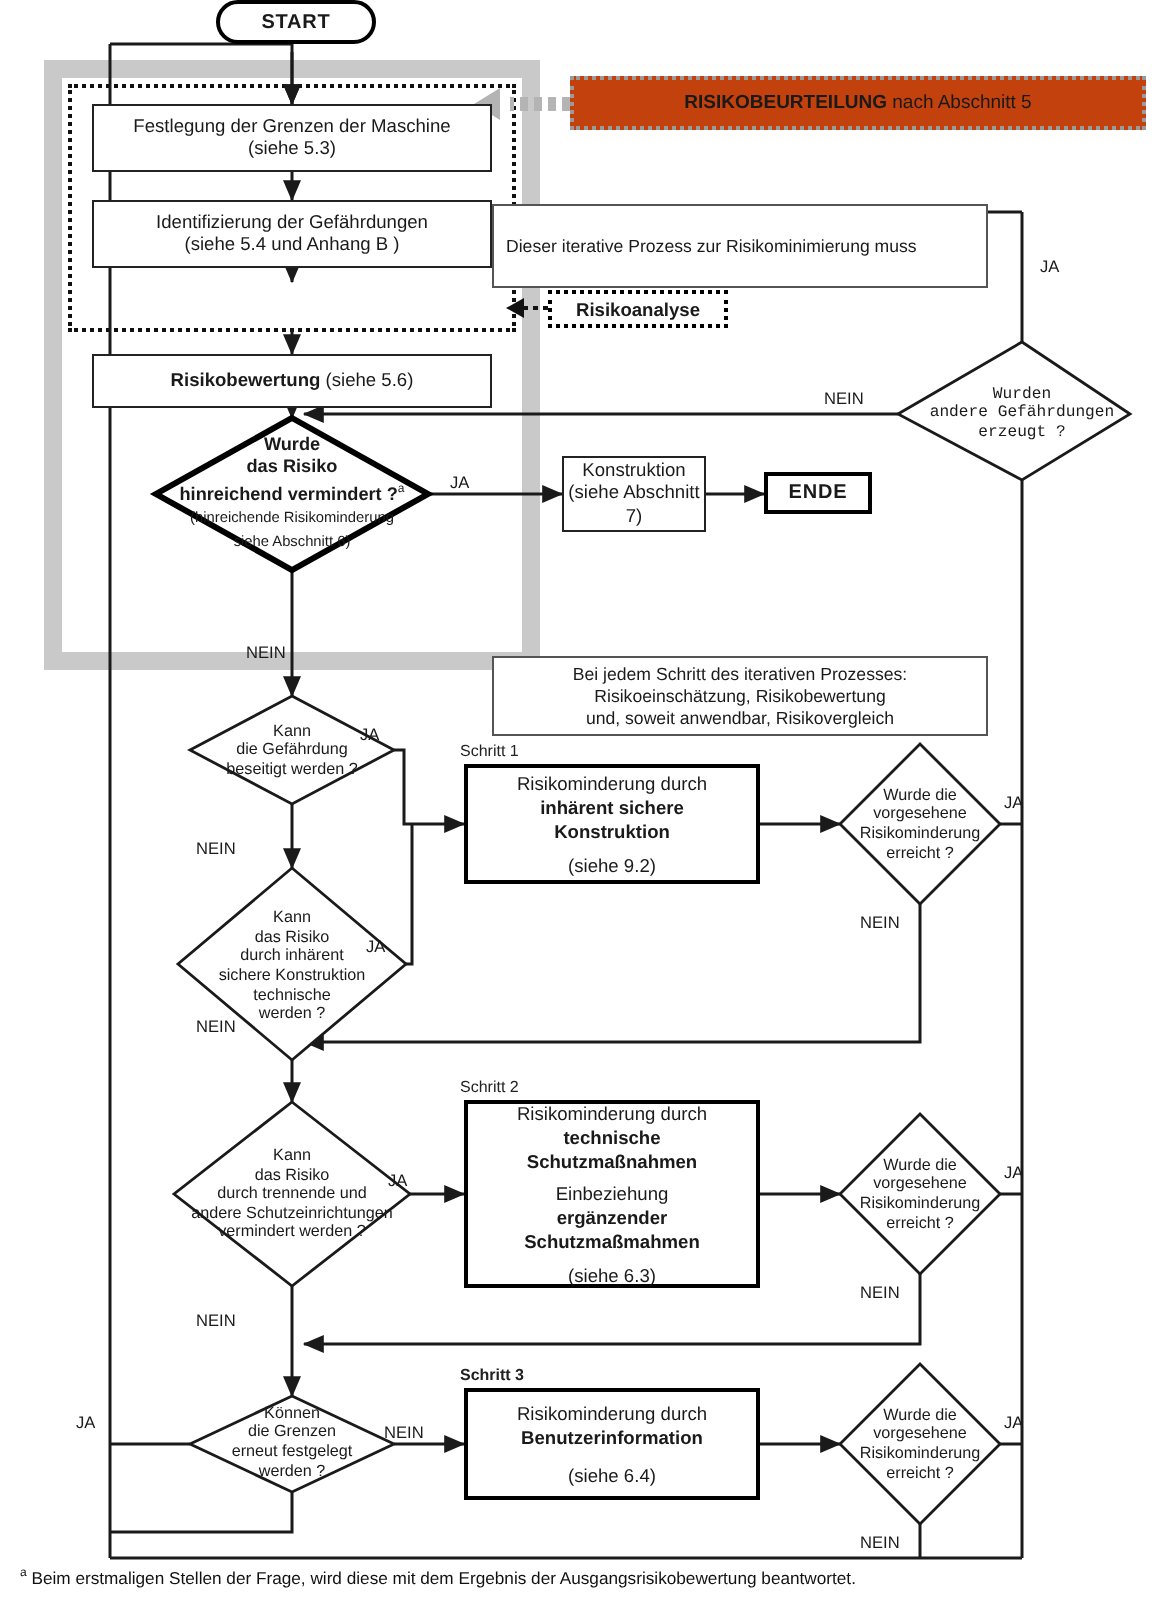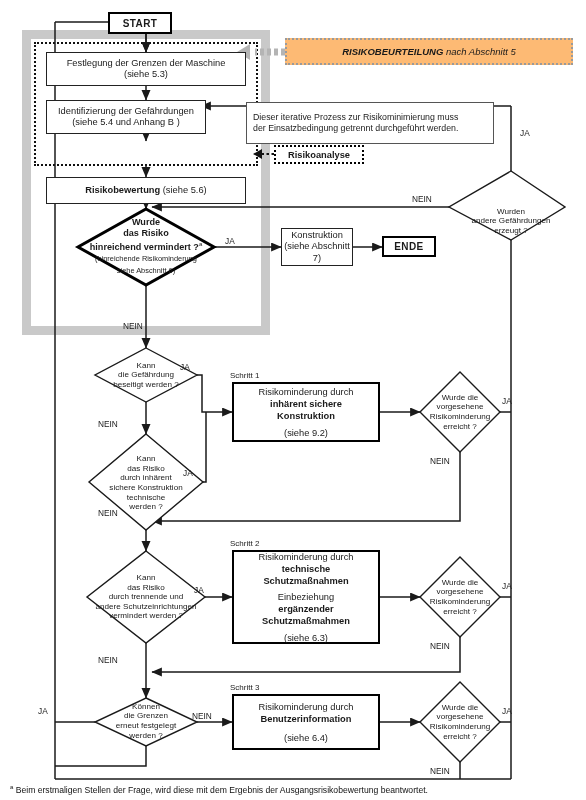--- a/index.html
+++ b/index.html
@@ -7,21 +7,21 @@
   #canvas{position:relative;width:586px;height:800px;background:#fff;overflow:hidden;}
   svg.layer{position:absolute;left:0;top:0;width:586px;height:800px;pointer-events:none;}
   .node{position:absolute;box-sizing:border-box;display:flex;flex-direction:column;
         align-items:center;justify-content:center;text-align:center;color:#1a1a1a;
         background:#fff;}
   .proc{border:1.3px solid #222;font-size:9.3px;line-height:11.5px;}
   .procThick{border:2.3px solid #000;font-size:9.3px;line-height:12px;}
   .terminal{border:2.6px solid #000;font-size:10px;font-weight:bold;letter-spacing:.4px;}
   .note{border:1px solid #555;font-size:8.8px;line-height:11px;color:#1a1a1a;}
   .dashbox{border:2px dotted #000;font-size:9.3px;font-weight:bold;}
-  .graybanner{background:#fdba74;border:2px dotted #9a9a9a;font-size:9.5px;font-style:italic;}
+  .graybanner{background:#c2410c;border:2px dotted #9a9a9a;font-size:9.5px;}
   .lbl{position:absolute;font-size:8.3px;color:#1a1a1a;white-space:nowrap;}
   .steplbl{position:absolute;font-size:8px;color:#222;white-space:nowrap;}
   .dtext{position:absolute;text-align:center;font-size:8.1px;line-height:9.6px;color:#1a1a1a;
          display:flex;flex-direction:column;align-items:center;justify-content:center;}
   .dtext.big{font-size:9.1px;line-height:11.2px;}
   .footnote{position:absolute;font-size:8.6px;color:#111;}
   .sup{font-size:6px;vertical-align:super;}
   b{font-weight:bold;}
 </style>
 </head>
@@ -112,63 +112,67 @@
       <path d="M285,52 L255,52"></path>
     </g>
     <path d="M250,44 L250,60 L237,52 z" fill="#b4b4b4"></path>
 
     <g stroke="#111" stroke-width="2" fill="none" stroke-dasharray="2.5 2.5">
       <path d="M274,154 L262,154"></path>
     </g>
     <path d="M262,149 L262,159 L253,154 z" fill="#111"></path>
   </svg>
 
-  <div class="node terminal" style="left:108px;top:12px;width:64px;height:22px;">
+  <div class="node terminal" style="left:108px;top:0;width:80px;height:22px;border-radius:11px;">
     <span>START</span>
   </div>
 
   <div class="node graybanner" style="left:285px;top:38px;width:288px;height:27px;">
     <div>
       <b>RISIKOBEURTEILUNG</b><span> nach Abschnitt 5</span>
     </div>
   </div>
 
   <div class="node proc" style="left:46px;top:52px;width:200px;height:34px;">
     <span>Festlegung der Grenzen der Maschine</span>
     <span>(siehe 5.3)</span>
   </div>
 
-  <div class="node proc" style="left:46px;top:100px;width:160px;height:34px;">
+  <div class="node proc" style="left:46px;top:100px;width:200px;height:34px;">
     <span>Identifizierung der Gefährdungen</span>
     <span>(siehe 5.4 und Anhang B )</span>
   </div>
 
 
   <div class="node proc" style="left:46px;top:177px;width:200px;height:27px;">
     <div><b>Risikobewertung</b><span> (siehe 5.6)</span></div>
   </div>
 
   <div class="node note" style="left:246px;top:102px;width:248px;height:42px;align-items:flex-start;padding:3px 6px;">
     <span>Dieser iterative Prozess zur Risikominimierung muss</span>
-    <span>der Einsatzbedingung getrennt durchgeführt werden.</span>
   </div>
 
   <div class="node dashbox" style="left:274px;top:145px;width:90px;height:19px;">
     <span>Risikoanalyse</span>
   </div>
 
   <div class="node proc" style="left:281px;top:228px;width:72px;height:38px;">
     <span>Konstruktion</span>
     <span>(siehe Abschnitt 7)</span>
   </div>
 
   <div class="node terminal" style="left:382px;top:236px;width:54px;height:21px;">
     <span>ENDE</span>
   </div>
 
+  <div class="node note" style="left:246px;top:328px;width:248px;height:40px;padding:2px 4px;">
+    <span>Bei jedem Schritt des iterativen Prozesses:</span>
+    <span>Risikoeinschätzung, Risikobewertung</span>
+    <span>und, soweit anwendbar, Risikovergleich</span>
+  </div>
 
   <svg class="layer">
     <g fill="#fff" stroke="#1a1a1a" stroke-width="1.4">
 
       <polygon points="146,348 197,375 146,402 95,375"></polygon>
 
       <polygon points="146,434 203,482 146,530 89,482"></polygon>
 
       <polygon points="146,551 205,597 146,643 87,597"></polygon>
 
@@ -187,21 +191,21 @@
   </svg>
 
   <div class="dtext big" style="left:76px;top:211px;width:140px;height:72px;">
     <b>Wurde</b>
     <b>das Risiko</b>
     <div><b>hinreichend vermindert ?</b><span class="sup">a</span></div>
     <span style="font-size:7.4px;line-height:12px;">(hinreichende Risikominderung</span>
     <span style="font-size:7.4px;line-height:12px;">siehe Abschnitt 6)</span>
   </div>
 
-  <div class="dtext" style="left:447px;top:199px;width:128px;height:44px;">
+  <div class="dtext" style="left:447px;top:185px;width:128px;height:44px;font-family:Liberation Mono, monospace;">
     <span>Wurden</span>
     <span>andere Gefährdungen</span>
     <span>erzeugt ?</span>
   </div>
 
   <div class="dtext" style="left:86px;top:358px;width:120px;height:34px;">
     <span>Kann</span>
     <span>die Gefährdung</span>
     <span>beseitigt werden ?</span>
   </div>
@@ -263,21 +267,21 @@
   <div class="node procThick" style="left:232px;top:550px;width:148px;height:94px;">
     <span>Risikominderung durch</span>
     <b>technische</b>
     <b>Schutzmaßnahmen</b>
     <span style="margin-top:4px;">Einbeziehung</span>
     <b>ergänzender</b>
     <b>Schutzmaßmahmen</b>
     <span style="margin-top:5px;">(siehe 6.3)</span>
   </div>
 
-  <div class="steplbl" style="left:230px;top:683px;">Schritt 3</div>
+  <div class="steplbl" style="left:230px;top:683px;font-weight:bold;">Schritt 3</div>
   <div class="node procThick" style="left:232px;top:694px;width:148px;height:56px;">
     <span>Risikominderung durch</span>
     <b>Benutzerinformation</b>
     <span style="margin-top:7px;">(siehe 6.4)</span>
   </div>
 
   <div class="lbl" style="left:520px;top:128px;">JA</div>
   <div class="lbl" style="left:412px;top:194px;">NEIN</div>
   <div class="lbl" style="left:225px;top:236px;">JA</div>
   <div class="lbl" style="left:123px;top:321px;">NEIN</div>

